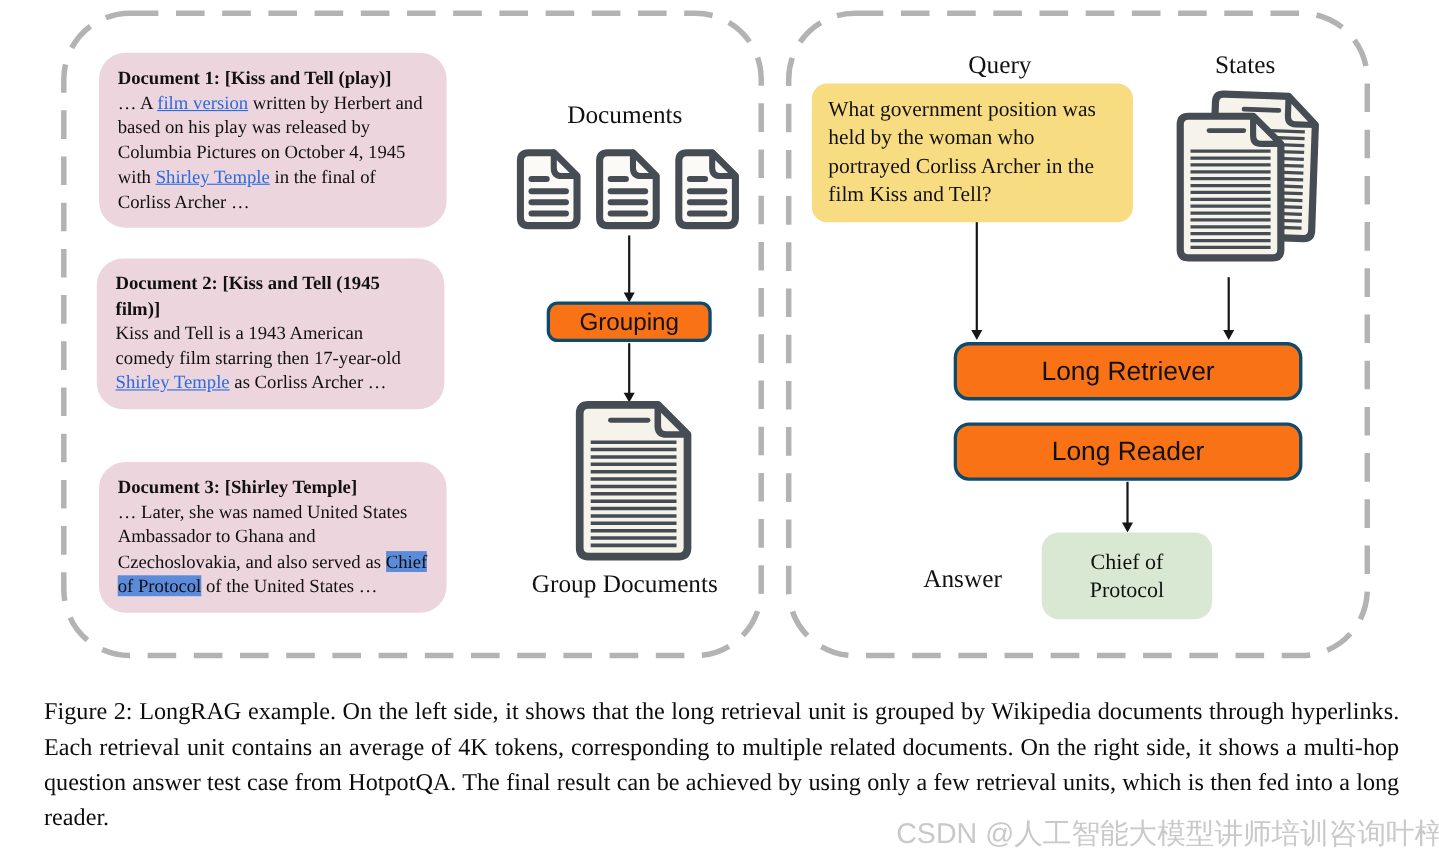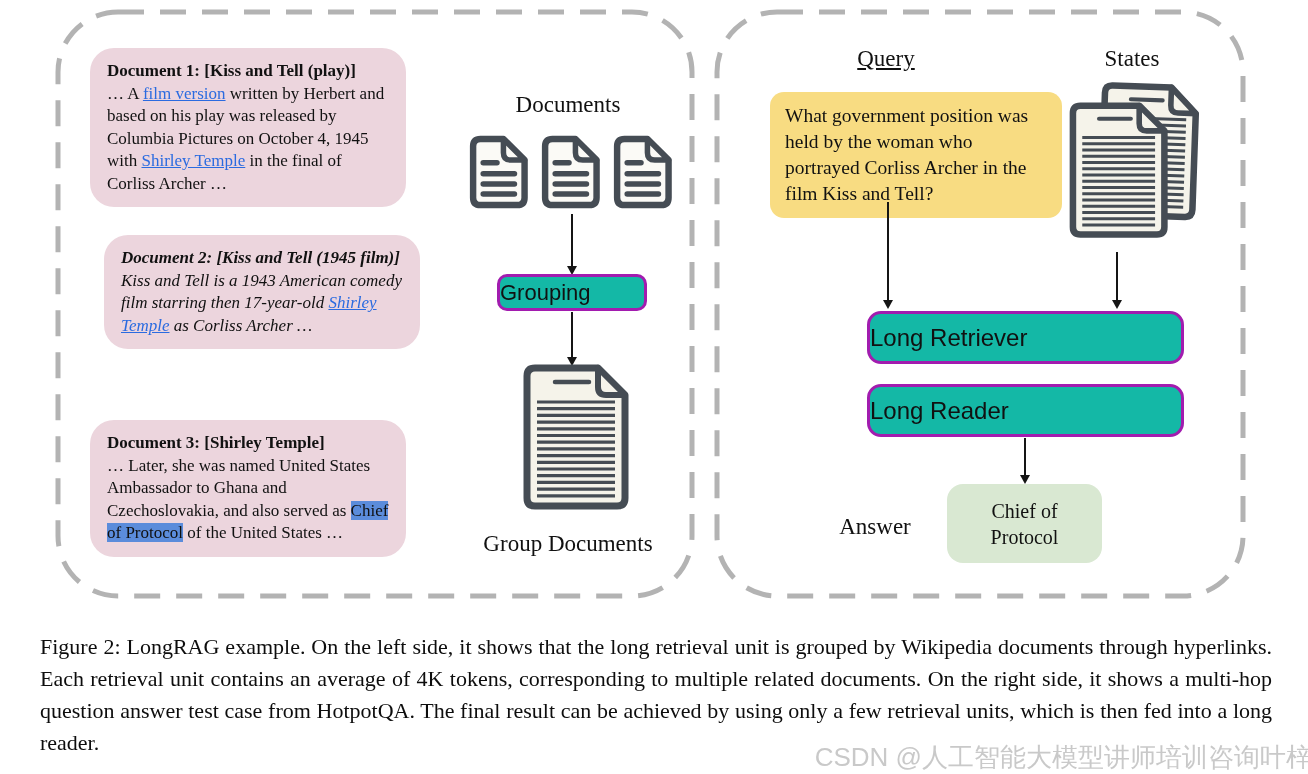--- a/index.html
+++ b/index.html
@@ -10,22 +10,22 @@
 
   .card{position:absolute;background:var(--card-pink,#ecd5dd);border-radius:24px;
         padding:12px 17px;width:316px;box-sizing:border-box;font-size:17px;line-height:22.5px;}
   .card-title{font-weight:bold;}
   .part-plain{color:#111;}
   .part-link{color:var(--link-blue,#2b6be0);text-decoration:underline;cursor:pointer;}
   .part-highlight{background:var(--highlight-blue,#5b8cdb);color:#101010;}
 
   .fig-label{position:absolute;transform:translateX(-50%);font-size:23px;white-space:nowrap;}
 
-  .flowbox{position:absolute;background:#14b8a6;border:3px solid #a21caf;border-radius:12px;
-           display:flex;align-items:center;
+  .flowbox{position:absolute;background:#f97316;border:3px solid #0c4a6e;border-radius:12px;
+           display:flex;align-items:center;justify-content:center;
            font-family:"Liberation Sans","DejaVu Sans",sans-serif;box-sizing:border-box;}
 
   .varrow{position:absolute;width:2px;background:#151515;}
   .varrow::after{content:"";position:absolute;left:50%;bottom:-8px;transform:translateX(-50%);
                  border:5px solid transparent;border-bottom:none;border-top:9px solid #151515;}
 
   .querybox{position:absolute;background:var(--query-yellow,#f8dc82);border-radius:14px;
             padding:11px 15px;box-sizing:border-box;font-size:19.5px;line-height:26px;}
   .answerbox{position:absolute;background:var(--answer-green,#d9e8d2);border-radius:16px;
              padding:14px 20px;box-sizing:border-box;font-size:20px;line-height:26px;
@@ -85,21 +85,21 @@
   </svg>
   <svg class="panel-border" style="left:714px;top:9px" width="532" height="590">
     <rect x="3" y="3" width="526" height="584" rx="60"></rect>
   </svg>
 
   <div class="card" style="left:90px;top:48px;">
     <div class="card-title">Document 1: [Kiss and Tell (play)]</div>
     <div class="card-body"><span class="part-plain">… A </span><span class="part-link">film version</span><span class="part-plain"> written by Herbert and based on his play was released by Columbia Pictures on October 4, 1945 with </span><span class="part-link">Shirley Temple</span><span class="part-plain"> in the final of Corliss Archer …</span></div>
   </div>
 
-  <div class="card" style="left:104px;top:235px;font-style:italic;">
+  <div class="card" style="left:88px;top:235px;">
     <div class="card-title">Document 2: [Kiss and Tell (1945 film)]</div>
     <div class="card-body"><span class="part-plain">Kiss and Tell is a 1943 American comedy film starring then 17-year-old </span><span class="part-link">Shirley Temple</span><span class="part-plain"> as Corliss Archer …</span></div>
   </div>
 
   <div class="card" style="left:90px;top:420px;">
     <div class="card-title">Document 3: [Shirley Temple]</div>
     <div class="card-body"><span class="part-plain">… Later, she was named United States Ambassador to Ghana and Czechoslovakia, and also served as </span><span class="part-highlight">Chief of Protocol</span><span class="part-plain"> of the United States …</span></div>
   </div>
 
   <div class="fig-label" style="left:568px;top:92px;">Documents</div>
@@ -119,26 +119,26 @@
   <div class="flowbox" style="left:497px;top:274px;width:150px;height:37px;font-size:22px;border-radius:10px;">
     <span>Grouping</span>
   </div>
 
   <div class="varrow" style="left:571px;top:312px;height:46px;"></div>
 
   <svg class="icon-svg" style="left:511px;top:362px" width="120" height="152" viewBox="0 0 120 152">
       <use href="#bigdoc"></use>
     </svg>
 
-  <div class="fig-label" style="left:568px;top:531px;">Group Documents</div>
+  <div class="fig-label" style="left:568px;top:518px;">Group Documents</div>
 
-  <div class="fig-label" style="left:886px;top:46px;text-decoration:underline;">Query</div>
+  <div class="fig-label" style="left:909px;top:46px;">Query</div>
   <div class="fig-label" style="left:1132px;top:46px;">States</div>
 
-  <div class="querybox" style="left:738px;top:92px;width:292px;margin-left:32px;">
+  <div class="querybox" style="left:738px;top:76px;width:292px;">
     <span>What government position was held by the woman who portrayed Corliss Archer in the film Kiss and Tell?</span>
   </div>
 
   <svg class="icon-svg" style="left:1088px;top:76px;transform:rotate(2deg)" width="112" height="152" viewBox="0 0 120 152">
       <use href="#bigdoc"></use>
     </svg>
   <svg class="icon-svg" style="left:1058px;top:95px" width="112" height="152" viewBox="0 0 120 152">
       <use href="#bigdoc"></use>
     </svg>
 

